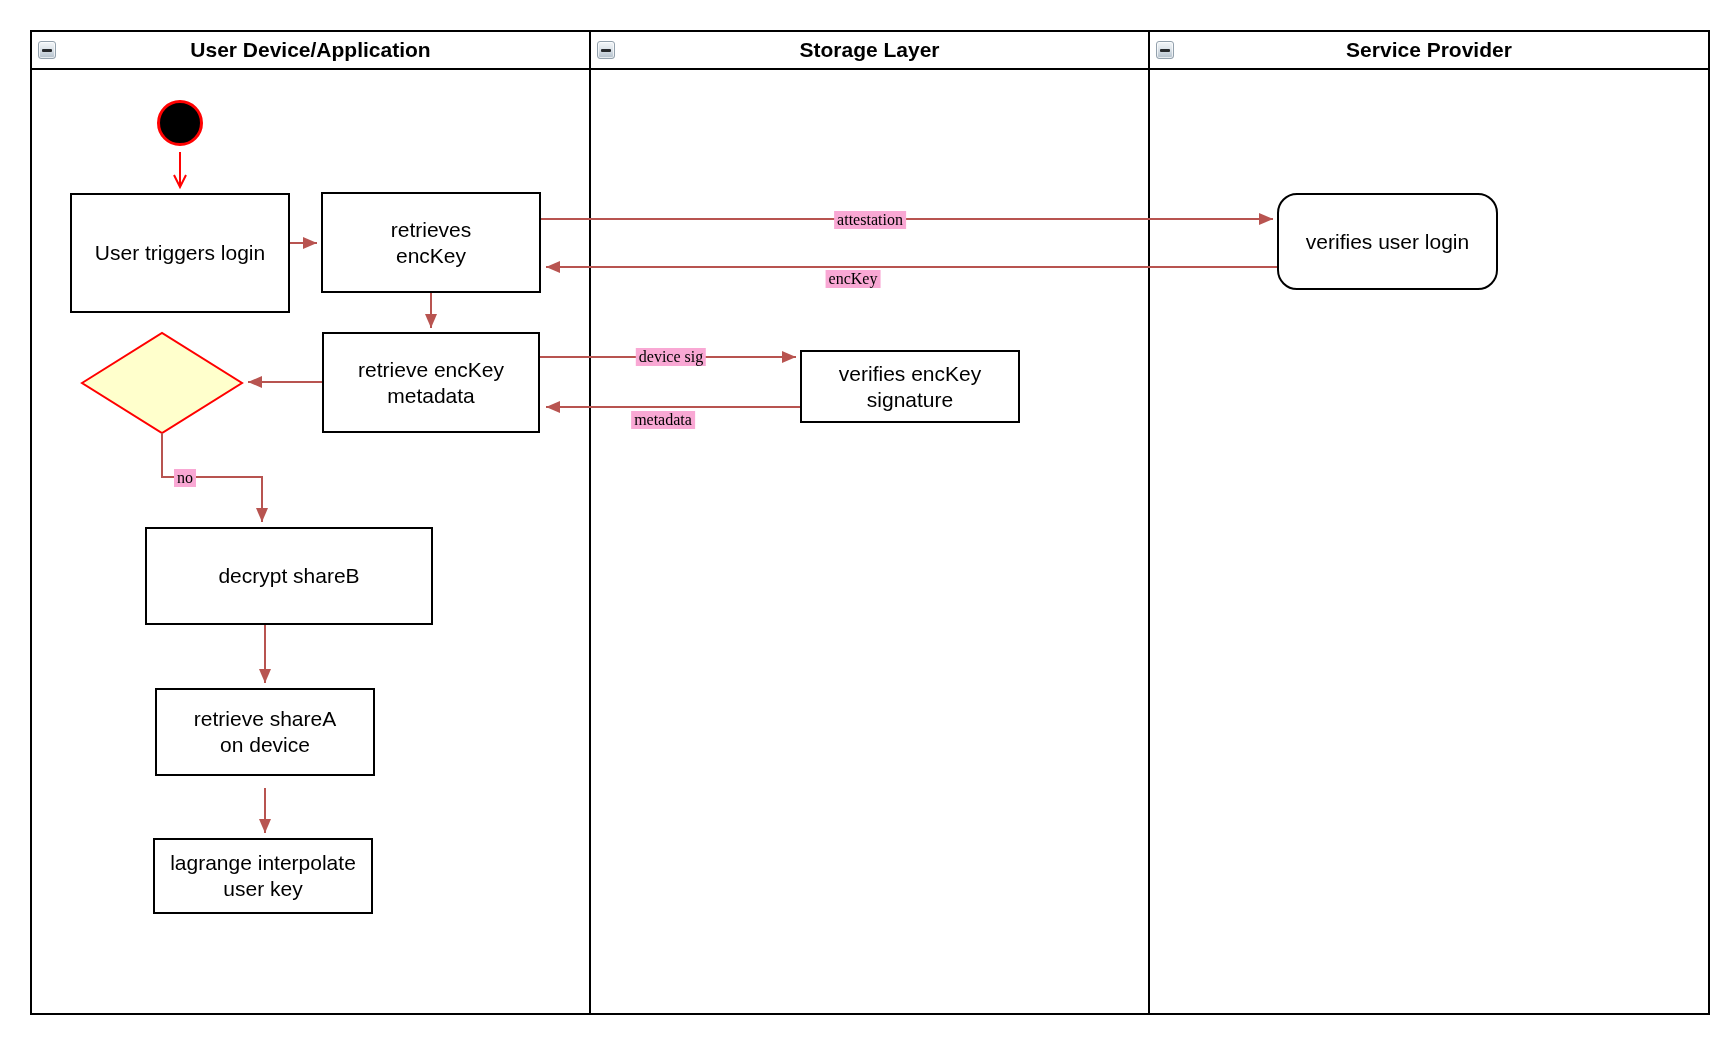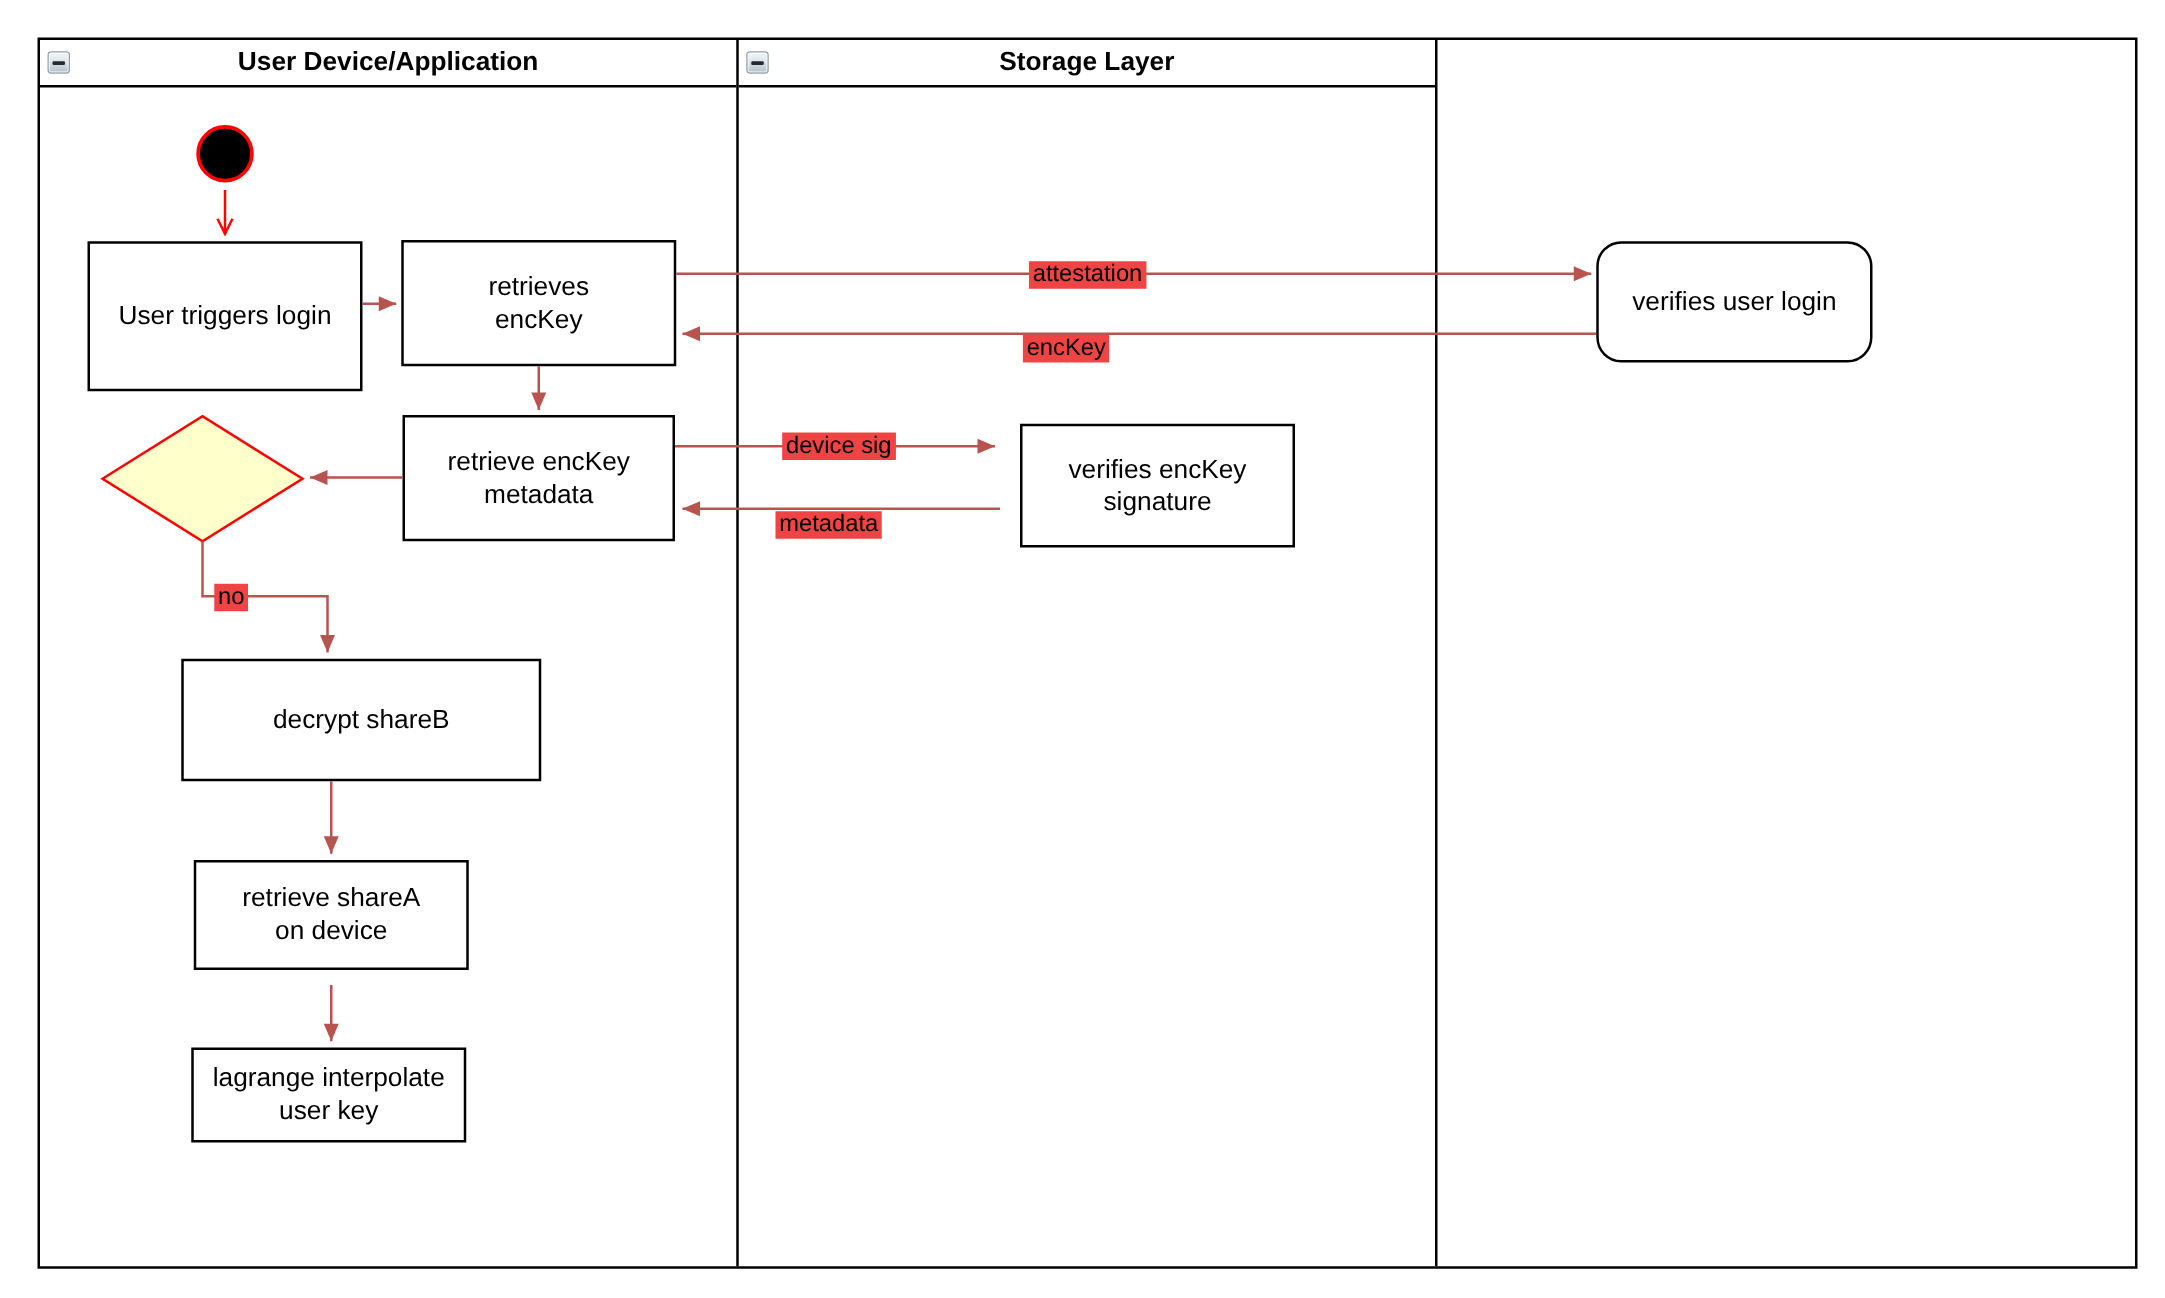--- a/index.html
+++ b/index.html
@@ -25,22 +25,22 @@
   .node{position:absolute;background:var(--node-fill,#fff);border:2px solid var(--node-border,#000);
         box-sizing:border-box;display:flex;align-items:center;justify-content:center;
         text-align:center;font-size:21px;line-height:26px;color:#000;white-space:pre-line;}
   .start-node{position:absolute;left:157px;top:100px;width:46px;height:46px;border-radius:50%;
               background:#000;border:3px solid var(--start-red,#ff0202);box-sizing:border-box;}
   .decision-label{position:absolute;left:92px;top:350px;width:140px;height:66px;
                   display:flex;align-items:center;justify-content:center;text-align:center;
                   font-size:21px;line-height:26px;color:#000;white-space:pre-line;}
 
   
-  .edge-label{position:absolute;transform:translate(-50%,-50%);background:#ef4444;
-              padding:0 3px;font-size:19px;color:#000;white-space:nowrap;}
+  .edge-label{position:absolute;transform:translate(-50%,-50%);background:#f9a8d4;
+              padding:0 3px;font-size:16px;color:#000;white-space:nowrap;font-family:Liberation Serif, serif;}
 
   
   svg.edges{position:absolute;left:0;top:0;width:1732px;height:1038px;pointer-events:none;}
   .edge-brown{stroke:var(--arrow,#B85450);stroke-width:2;fill:none;}
   .edge-red{stroke:var(--start-red,#ff0202);stroke-width:2;fill:none;}
   .mk-brown{fill:var(--arrow,#B85450);}
   .mk-red{fill:none;stroke:var(--start-red,#ff0202);stroke-width:2;}
   .decision-shape{fill:var(--decision-fill,#FFFFCC);stroke:var(--decision-border,#FF0000);stroke-width:2;}
 </style>
 </head>
@@ -56,20 +56,28 @@
         </button>
         <div class="lane-title">User Device/Application</div>
       </div>
     </div>
     <div class="lane l2">
       <div class="lane-header">
         <button class="collapse-btn">
           <span class="minus"></span>
         </button>
         <div class="lane-title">Storage Layer</div>
+      </div>
+    </div>
+    <div class="lane l3">
+      <div class="lane-header">
+        <button class="collapse-btn">
+          <span class="minus"></span>
+        </button>
+        <div class="lane-title">Service Provider</div>
       </div>
     </div>
   </div>
 
   <svg class="edges" xmlns="http://www.w3.org/2000/svg">
     <defs>
       <marker id="mBrown" markerUnits="userSpaceOnUse" markerWidth="16" markerHeight="16" viewBox="0 0 16 16" refX="15" refY="8" orient="auto">
         <path class="mk-brown" d="M1,2 L15,8 L1,14 Z"></path>
       </marker>
       <marker id="mRed" markerUnits="userSpaceOnUse" markerWidth="18" markerHeight="18" viewBox="0 0 18 18" refX="15" refY="9" orient="auto">
@@ -104,21 +112,21 @@
 
 
   <div class="node" style="left:145px;top:527px;width:288px;height:98px;">decrypt shareB</div>
 
   <div class="node" style="left:155px;top:688px;width:220px;height:88px;">retrieve shareA
 on device</div>
 
   <div class="node" style="left:153px;top:838px;width:220px;height:76px;">lagrange interpolate
 user key</div>
 
-  <div class="node" style="left:800px;top:339px;width:220px;height:99px;margin-left:16px;">verifies encKey
+  <div class="node" style="left:800px;top:350px;width:220px;height:73px;">verifies encKey
 signature</div>
 
   <div class="node" style="left:1277px;top:193px;width:221px;height:97px;border-radius:20px;">verifies user login</div>
 
   <div class="edge-label" style="left:870px;top:220px;">attestation</div>
   <div class="edge-label" style="left:853px;top:279px;">encKey</div>
   <div class="edge-label" style="left:671px;top:357px;">device sig</div>
   <div class="edge-label" style="left:663px;top:420px;">metadata</div>
   <div class="edge-label" style="left:185px;top:478px;">no</div>
 

